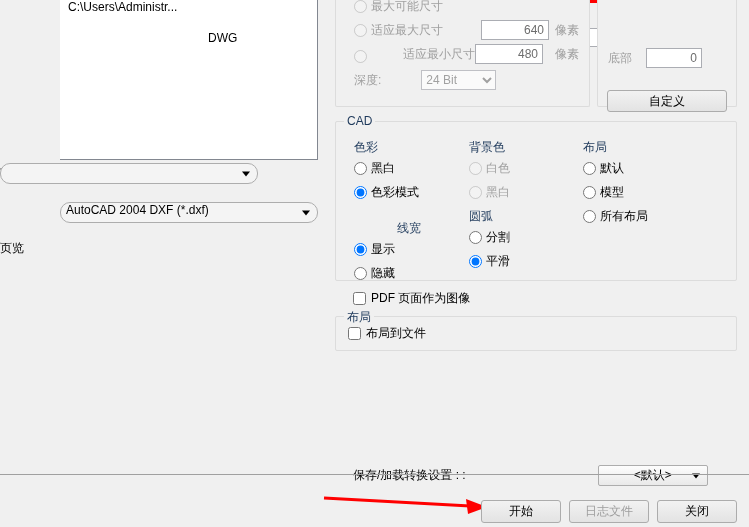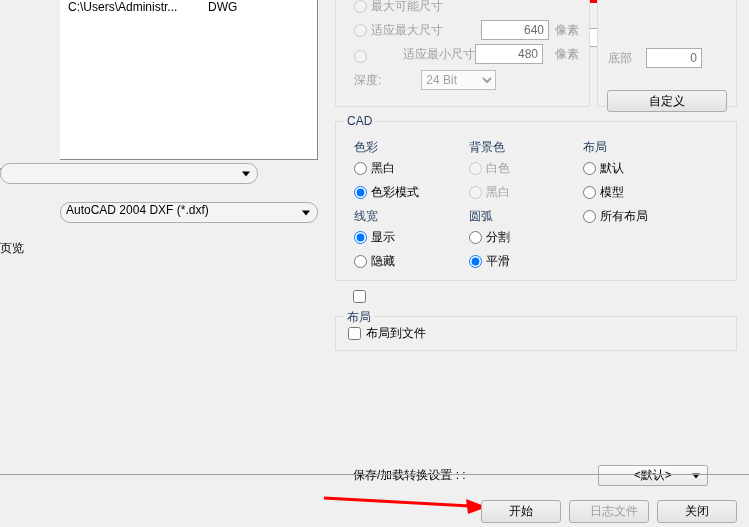--- a/index.html
+++ b/index.html
@@ -22,21 +22,21 @@
     position: absolute;
     left: 60px; top: -5px;
     width: 258px; height: 165px;
     background: #fff;
     border: 1px solid #828790;
     border-left: none;
     padding: 4px 8px;
   }
   .file-list .row { display: flex; gap: 10px; }
   .file-list .row .c1 { width: 130px; overflow: hidden; white-space: nowrap; }
-  .file-list .row .c2 { width: 40px; }
+  .file-list .row .c2 { width: 40px; margin-top: 31px; }
   .label { position: absolute; font-size: 12px; }
   .lbl-liebiao { left: 0; top: 163px; }
   .combo {
     position: absolute;
     width: 255px; height: 21px;
     background: #f4f4f4;
     border: 1px solid #adadad;
     border-radius: 10px;
     padding: 0 20px 0 5px;
     font-size: 12px;
@@ -107,21 +107,20 @@
     border: 1px solid #acacac;
     background: linear-gradient(#f2f2f2, #e3e3e3);
     border-radius: 3px;
     font-size: 12px;
     cursor: pointer;
     padding: 0 10px;
   }
   .btn.disabled {
     color: #9e9e9e;
     cursor: default;
-    justify-content: flex-end;
   }
   .btn.primary {
     border: 1px solid #3c7fb1;
     background: linear-gradient(#e8f3fb, #c2e0f7);
   }
 
   
   .grp-size {
     left: 0; top: -8px; width: 255px; height: 115px; border-top:none;
   }
@@ -287,21 +286,21 @@
     <div class="cad-col cad-col1">
       <div class="cad-sub-title">色彩</div>
       <div class="row-opt">
           <input type="radio" name="secai" style="">
           <span>黑白</span>
         </div>
       <div class="row-opt">
           <input type="radio" name="secai" checked="" style="">
           <span>色彩模式</span>
         </div>
-      <div class="cad-sub-title" style="margin-top:6px;">线宽</div>
+      <div class="cad-sub-title" style="margin-top:18px;text-align:center;">线宽</div>
       <div class="row-opt">
           <input type="radio" name="xk" checked="" style="">
           <span>显示</span>
         </div>
       <div class="row-opt">
           <input type="radio" name="xk" style="">
           <span>隐藏</span>
         </div>
     </div>
 
@@ -338,20 +337,21 @@
         </div>
       <div class="row-opt">
           <input type="radio" name="buju" style="">
           <span>所有布局</span>
         </div>
     </div>
   </div>
 
   <div class="chk-pdf">
     <input type="checkbox" style="margin-right: 5px;">
+    <span>PDF 页面作为图像</span>
   </div>
 
   <div class="group grp-buju">
     <span class="group-title">布局</span>
     <div class="inner">
       <input type="checkbox" style="margin-right: 5px;">
       <span>布局到文件</span>
     </div>
   </div>
 

